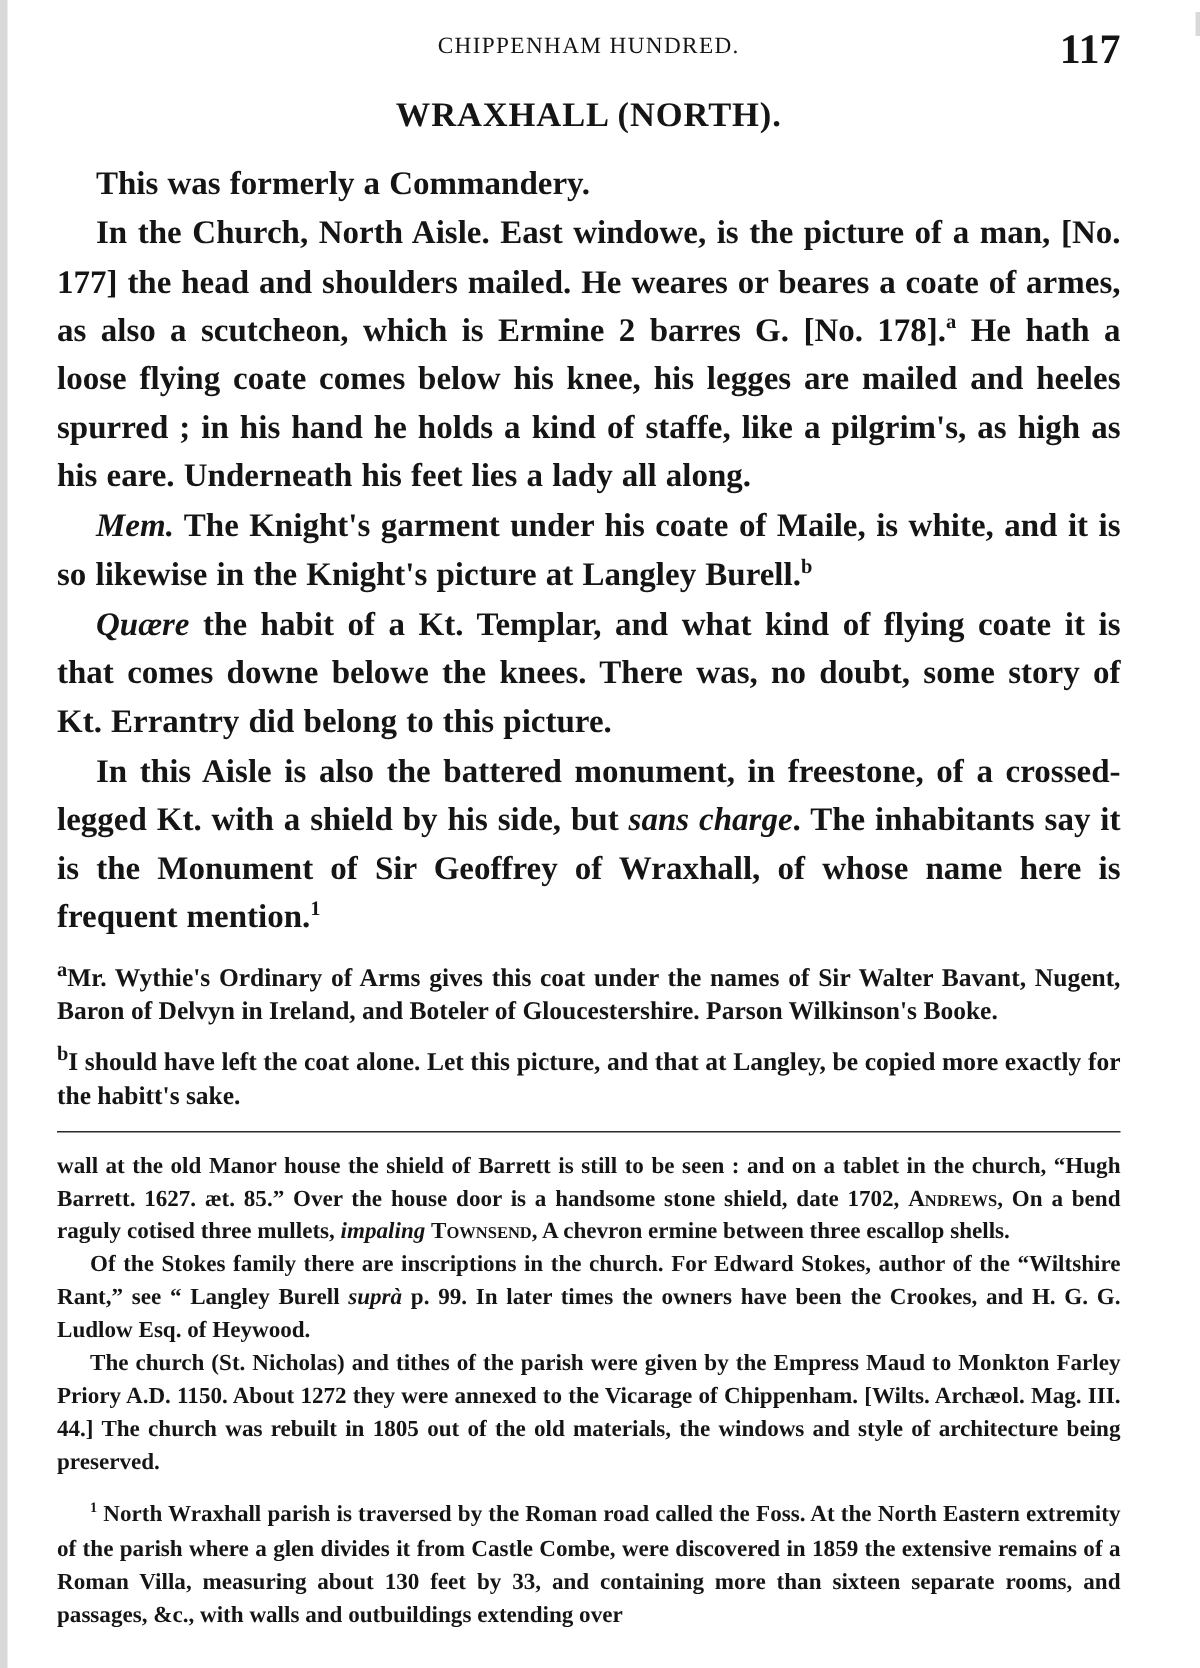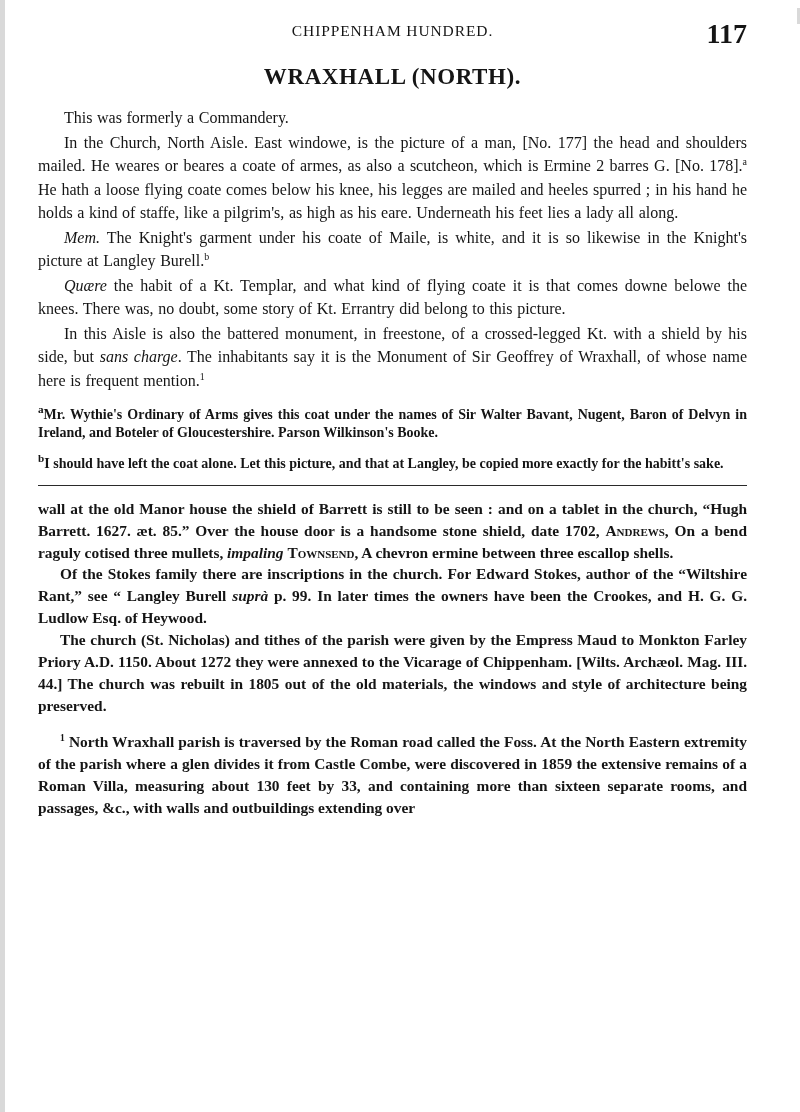--- a/index.html
+++ b/index.html
@@ -42,39 +42,40 @@
     font-weight: bold;
   }
   h1.section-title {
     text-align: center;
     font-size: 23px;
     font-weight: bold;
     letter-spacing: 0.6px;
     margin: 8px 0 16px 0;
   }
   p.body-par {
-    font-size: 16px;
+    font-size: 22px;
     line-height: 1.47;
     margin: 0 0 1px 0;
     text-indent: 26px;
     text-align: justify;
     word-spacing: 0.6px;
+    font-weight: bold;
   }
   .it { font-style: italic; }
   .sc { font-variant: small-caps; }
   sup.note {
     font-size: 0.62em;
     vertical-align: super;
     line-height: 0;
   }
   .footnotes {
     margin-top: 14px;
   }
   p.footnote {
-    font-size: 14px;
+    font-size: 17px;
     line-height: 1.3;
     margin: 0 0 12px 0;
     text-align: justify;
     font-weight: bold;
   }
   p.footnote .lbl {
     font-size: 0.8em;
     vertical-align: super;
     line-height: 0;
   }

